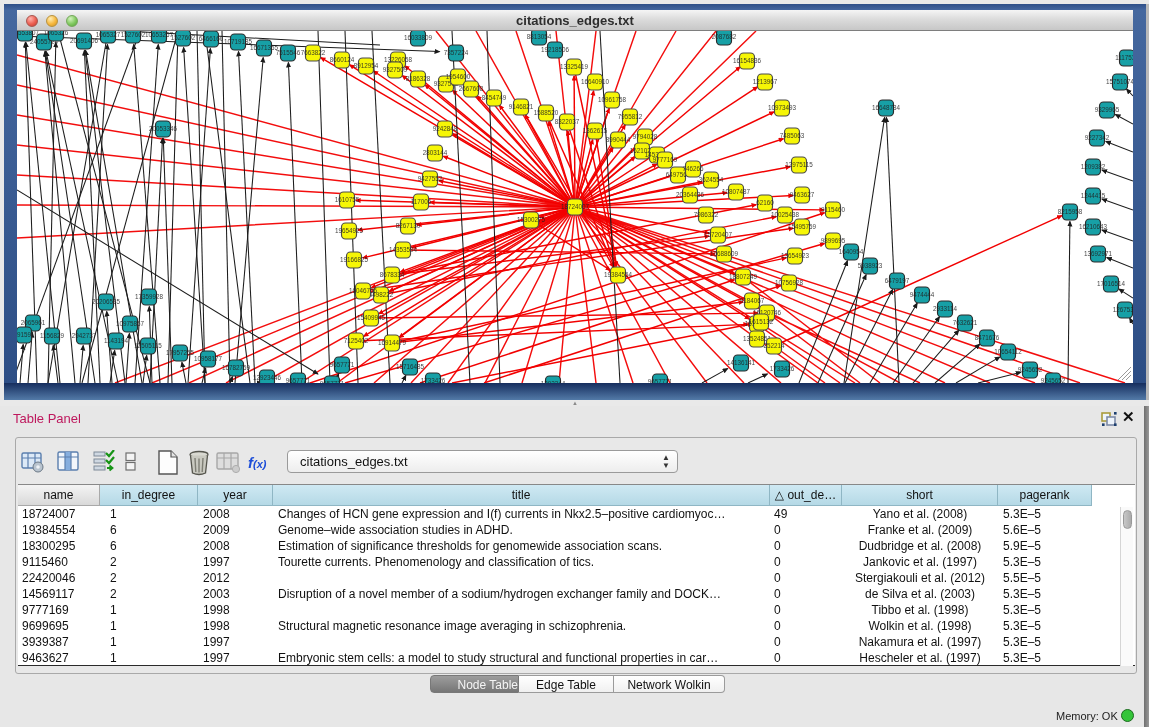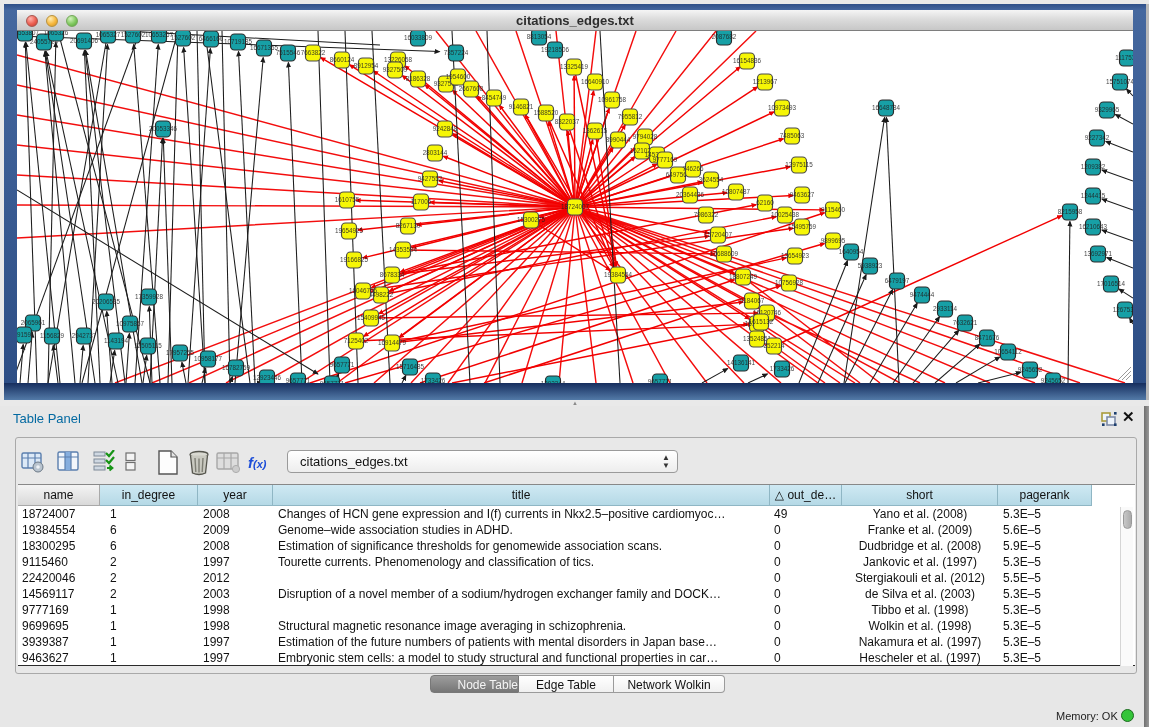--- a/index.html
+++ b/index.html
@@ -16,21 +16,21 @@
 .light { position:absolute; top:4.5px; width:12px; height:12px; border-radius:50%; }
 #l1 { left:9px;  background:radial-gradient(circle at 35% 28%, #ffb3ad, #ec5f51 55%, #c03c31); border:1px solid #a8554e;}
 #l2 { left:29px; background:radial-gradient(circle at 35% 28%, #ffedb3, #f6b73d 55%, #cd9227); border:1px solid #b8923e;}
 #l3 { left:49px; background:radial-gradient(circle at 35% 28%, #d2f2bd, #80c95f 55%, #56a23a); border:1px solid #74a75a;}
 #wtitle { position:absolute; left:0; right:0; top:3px; text-align:center; font-size:13px; color:#2d2d2d; font-weight:bold; }
 
 #canvas { left:17px; top:31px; width:1116px; height:352px; background:#ffffff; overflow:hidden; }
 #chev { left:572px; top:400px; width:8px; height:5px; font-size:6px; color:#8a8a8a; }
 
 #tpanel { left:0; top:406px; width:1149px; height:321px; background:#e7e7e7; }
-#ptitle { left:13px; top:5px; font-size:13px; color:#0369a1; }
+#ptitle { left:13px; top:5px; font-size:13px; color:#be185d; }
 #pclose { left:1122px; top:2px; font-size:15px; font-weight:bold; color:#111; }
 #container { left:15px; top:31px; width:1122px; height:237px; background:#e8e8e8; border:1px solid #a9a9a9; border-radius:3px; }
 #combo { left:287px; top:44px; width:391px; height:23px; background:linear-gradient(#ffffff,#ededed);
   border:1px solid #9a9a9a; border-radius:4px; font-size:13px; color:#111; line-height:21px; padding-left:12px; }
 #combo .arr { position:absolute; right:7px; top:3px; font-size:8px; color:#333; line-height:8px; }
 
 #tbl { left:18px; top:78px; width:1117px; height:182px; background:#fff; border-top:1px solid #888; border-bottom:1px solid #2a2a2a; }
 .hcell { position:absolute; top:0; height:21px; background:linear-gradient(#cfe9f3,#b5d9e6);
   border-right:1px solid #8fb6c4; border-bottom:1px solid #8fb6c4; font-size:12px; color:#111;
   text-align:center; line-height:21px; }
@@ -618,21 +618,20 @@
           <span style="left:185px">1998</span>
           <span style="left:260px;width:490px;overflow:hidden;white-space:nowrap">Structural magnetic resonance image averaging in schizophrenia.</span>
           <span style="left:756px">0</span>
           <span class="ctr" style="left:824px;width:156px">Wolkin et al. (1998)</span>
           <span style="left:985px">5.3E–5</span>
         </div>
         <div class="trow" style="top:150px">
           <span style="left:4px">3939387</span>
           <span style="left:92px">1</span>
           <span style="left:185px">1997</span>
-          <span style="left:260px;width:490px;overflow:hidden;white-space:nowrap">Estimation of the future numbers of patients with mental disorders in Japan base…</span>
           <span style="left:756px">0</span>
           <span class="ctr" style="left:824px;width:156px">Nakamura et al. (1997)</span>
           <span style="left:985px">5.3E–5</span>
         </div>
         <div class="trow" style="top:166px">
           <span style="left:4px">9463627</span>
           <span style="left:92px">1</span>
           <span style="left:185px">1997</span>
           <span style="left:260px;width:490px;overflow:hidden;white-space:nowrap">Embryonic stem cells: a model to study structural and functional properties in car…</span>
           <span style="left:756px">0</span>

